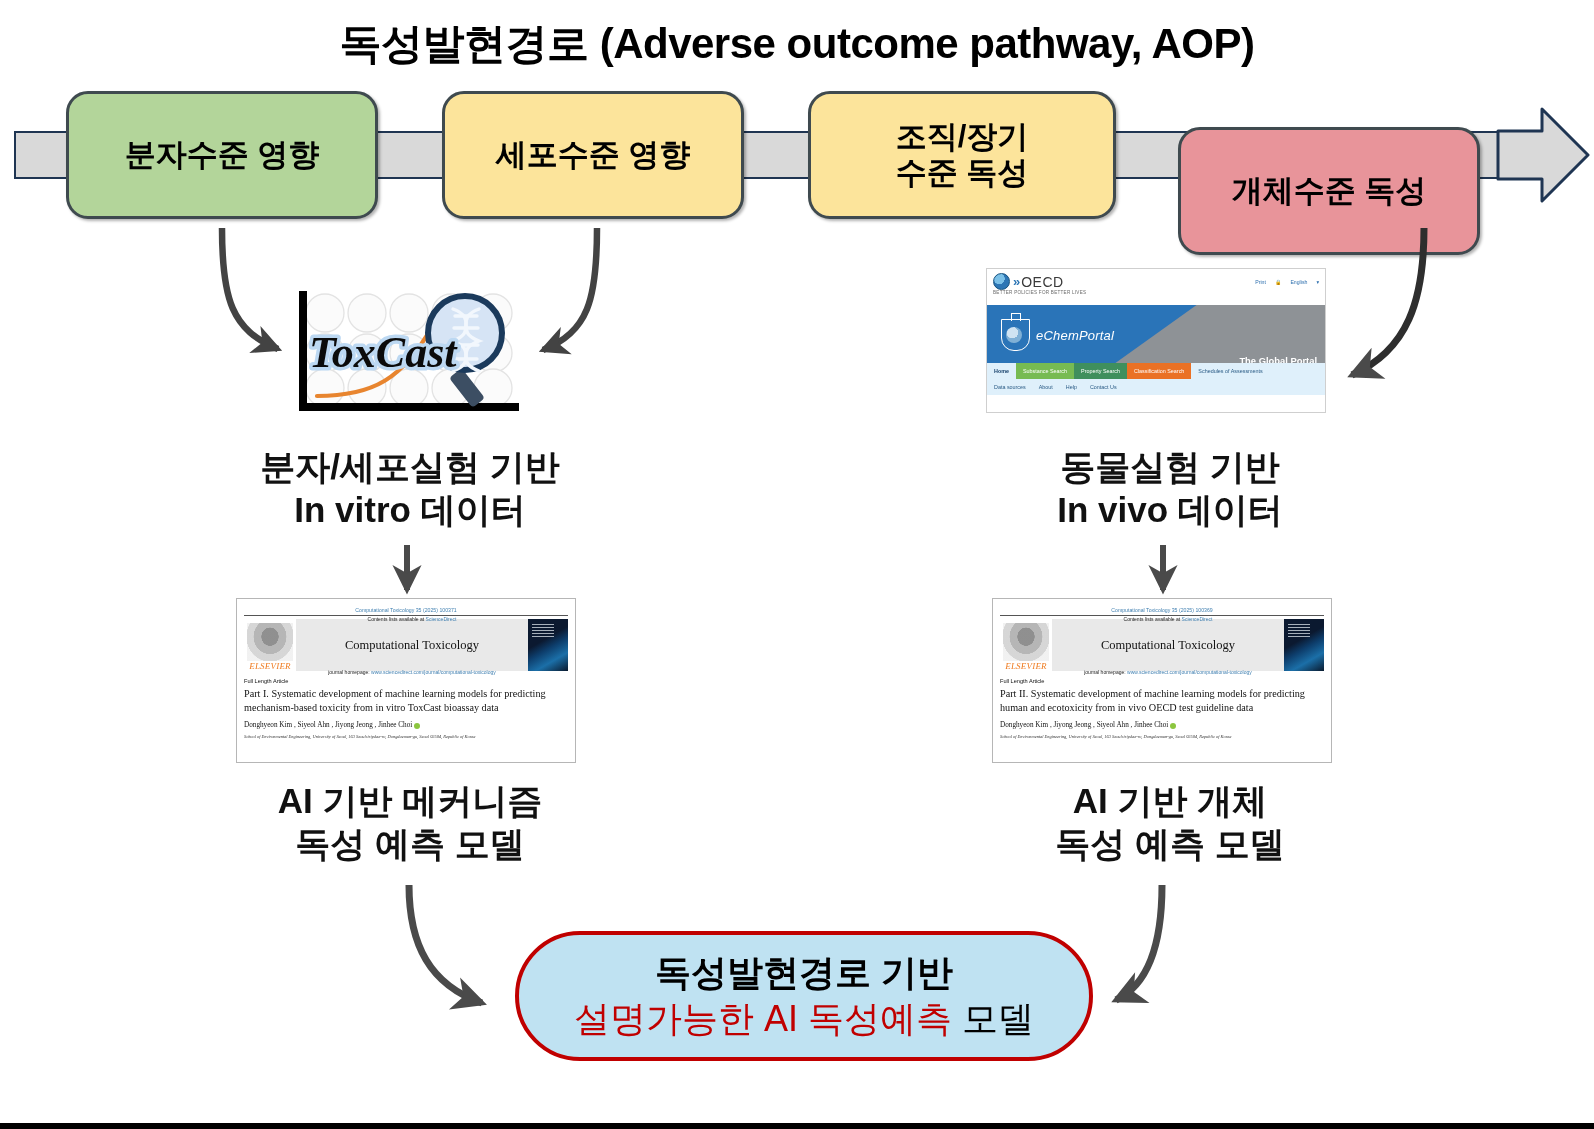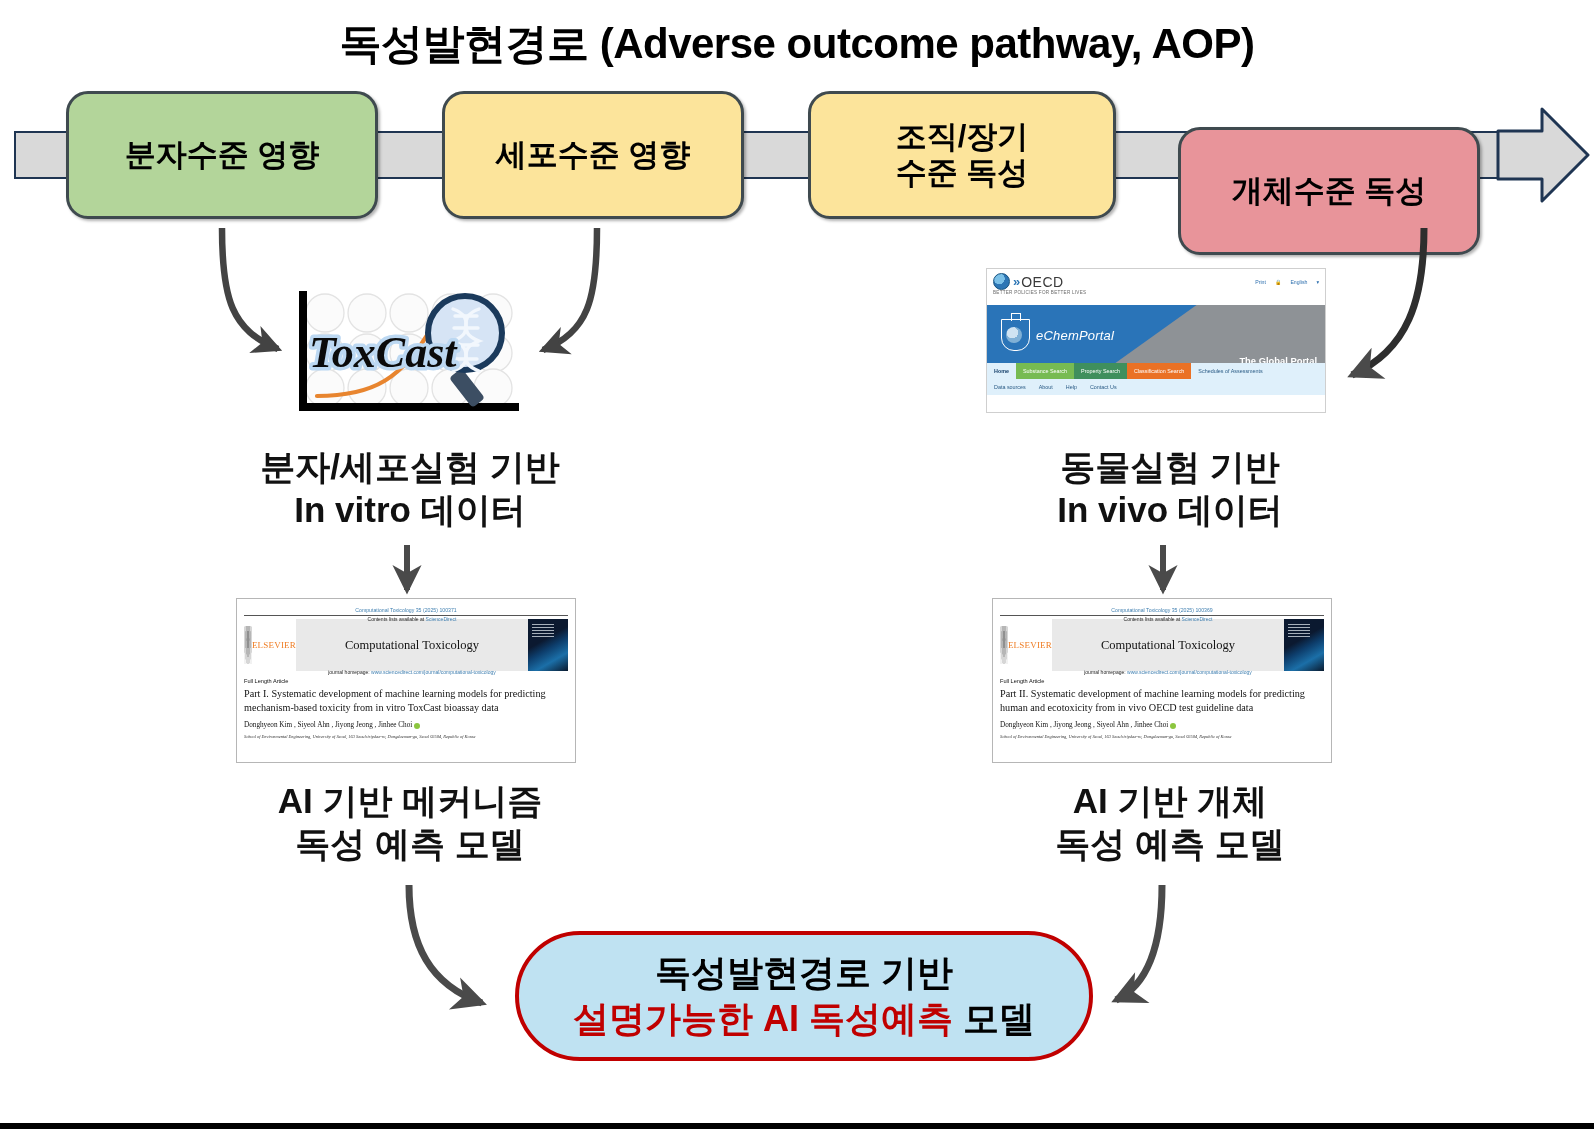--- a/index.html
+++ b/index.html
@@ -95,21 +95,21 @@
   
   .paper{
     position:absolute;width:340px;height:165px;background:#fff;
     border:1px solid #b6b6b6;box-sizing:border-box;padding:5px 7px;overflow:hidden;
   }
   #paper-left{left:236px;top:598px;}
   #paper-right{left:992px;top:598px;}
   .paper .p-runhead{text-align:center;font-size:5.2px;color:#3f7fb0;padding:3px 0 2px;}
   .paper .p-rule{height:1px;background:#555;margin:0 0 3px;}
   .paper .p-masthead{display:flex;align-items:stretch;height:52px;}
-  .paper .p-elsevier{width:52px;display:flex;flex-direction:row;align-items:center;justify-content:flex-end;}
+  .paper .p-elsevier{width:52px;display:flex;flex-direction:column;align-items:center;justify-content:flex-end;font-style:italic;}
   .paper .p-tree{width:46px;height:38px;
      background:radial-gradient(ellipse at 50% 36%,#7c7c7c 0 26%,#a9a9a9 27% 50%,#cfcfcf 51% 72%,#efefef 73% 100%);
      opacity:.85;}
   .paper .p-elsword{font-size:9px;color:#ef7c22;letter-spacing:.2px;font-family:"Liberation Serif",serif;}
   .paper .p-center{flex:1;background:#e9e9e9;display:flex;flex-direction:column;align-items:center;justify-content:center;gap:16px;}
   .paper .p-contents{font-size:5px;color:#222;}
   .paper .p-contents i{color:#3f7fb0;font-style:normal;}
   .paper .p-journal{font-size:12.5px;color:#111;font-family:"Liberation Serif",serif;}
   .paper .p-home{font-size:5px;color:#222;}
   .paper .p-home i{color:#3f7fb0;font-style:normal;}
@@ -123,21 +123,21 @@
   .paper .p-oa{display:inline-block;width:6px;height:6px;border-radius:50%;background:#8cc63f;vertical-align:middle;}
 
   
   #result-box{
     position:absolute;left:515px;top:931px;width:578px;height:130px;
     background:#bfe2f2;border:4px solid #c00000;border-radius:65px;
     display:flex;flex-direction:column;align-items:center;justify-content:center;
     box-sizing:border-box;line-height:1.16;
   }
   #result-box .r1{font-size:36px;font-weight:bold;color:#000;}
-  #result-box .r2{font-size:36px;font-weight:bold;color:#000;margin-top:4px;text-align:right;}
+  #result-box .r2{font-size:36px;font-weight:normal;color:#000;margin-top:4px;text-align:right;}
   #result-box .r2 .hl{color:#c00000;}
 
   
   #arrows{position:absolute;left:0;top:0;width:1594px;height:1129px;pointer-events:none;}
 </style>
 </head>
 <body>
 
 <div id="slide">
 

